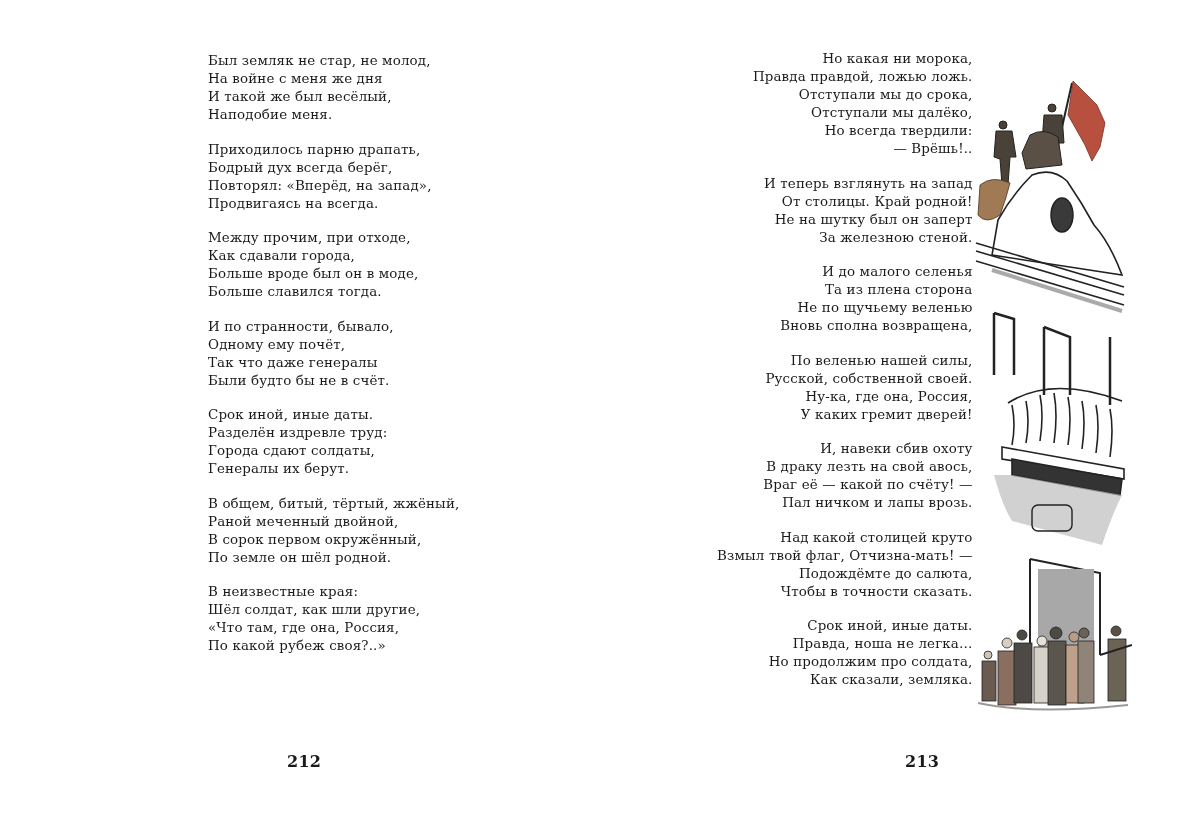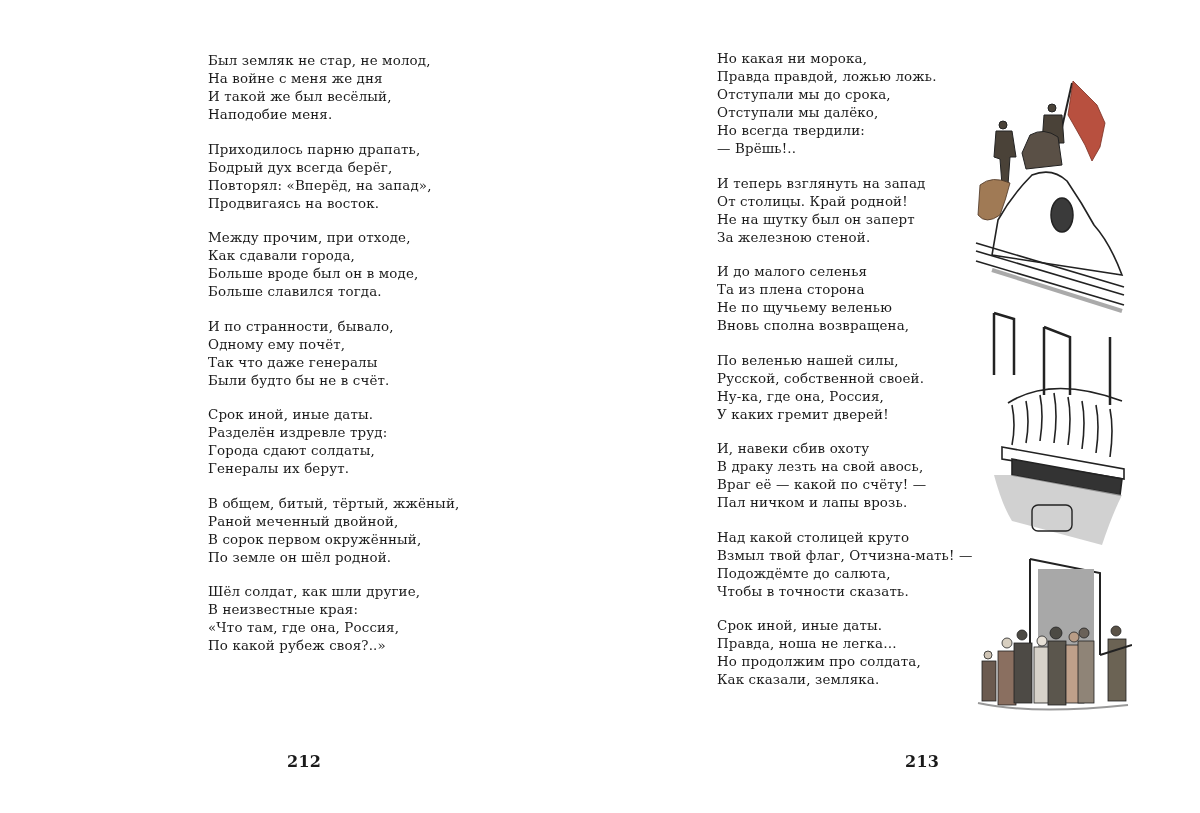--- a/index.html
+++ b/index.html
@@ -3,21 +3,21 @@
 <meta charset="utf-8">
 <style>
   html, body { margin:0; padding:0; }
   body {
     width:1200px; height:813px; background:#ffffff; position:relative; overflow:hidden;
     font-family: "DejaVu Serif", "Liberation Serif", serif;
     color:#1a1a1a;
   }
   .page { position:absolute; top:0; height:792px; }
   .page-left { left:0; width:600px; }
-  .page-right { left:600px; width:600px; }
+  .page-right { left:600px; width:600px;text-align:right; }
   .column { position:absolute; }
   .col-left { left:208px; top:52px; }
   .col-right { left:117px; top:50px; }
   .stanza { margin:0 0 16.5px 0; }
   .line {
     display:block; font-size:13.4px; line-height:18px; white-space:nowrap;
     letter-spacing:0.15px;
   }
   .page-number {
     position:absolute; top:752px; font-size:16px; font-weight:bold; letter-spacing:0.3px;
@@ -34,21 +34,21 @@
     <div class="stanza">
       <span class="line">Был земляк не стар, не молод,</span>
       <span class="line">На войне с меня же дня</span>
       <span class="line">И такой же был весёлый,</span>
       <span class="line">Наподобие меня.</span>
     </div>
     <div class="stanza">
       <span class="line">Приходилось парню драпать,</span>
       <span class="line">Бодрый дух всегда берёг,</span>
       <span class="line">Повторял: «Вперёд, на запад»,</span>
-      <span class="line">Продвигаясь на восток.</span>
+      <span class="line">Продвигаясь на всегда.</span>
     </div>
     <div class="stanza">
       <span class="line">Между прочим, при отходе,</span>
       <span class="line">Как сдавали города,</span>
       <span class="line">Больше вроде был он в моде,</span>
       <span class="line">Больше славился тогда.</span>
     </div>
     <div class="stanza">
       <span class="line">И по странности, бывало,</span>
       <span class="line">Одному ему почёт,</span>
@@ -61,22 +61,22 @@
       <span class="line">Города сдают солдаты,</span>
       <span class="line">Генералы их берут.</span>
     </div>
     <div class="stanza">
       <span class="line">В общем, битый, тёртый, жжёный,</span>
       <span class="line">Раной меченный двойной,</span>
       <span class="line">В сорок первом окружённый,</span>
       <span class="line">По земле он шёл родной.</span>
     </div>
     <div class="stanza">
+      <span class="line">В неизвестные края:</span>
       <span class="line">Шёл солдат, как шли другие,</span>
-      <span class="line">В неизвестные края:</span>
       <span class="line">«Что там, где она, Россия,</span>
       <span class="line">По какой рубеж своя?..»</span>
     </div>
   </div>
   <div class="page-number pn-left">212</div>
 </div>
 
 <div class="page page-right">
   <div class="column col-right">
     <div class="stanza">

